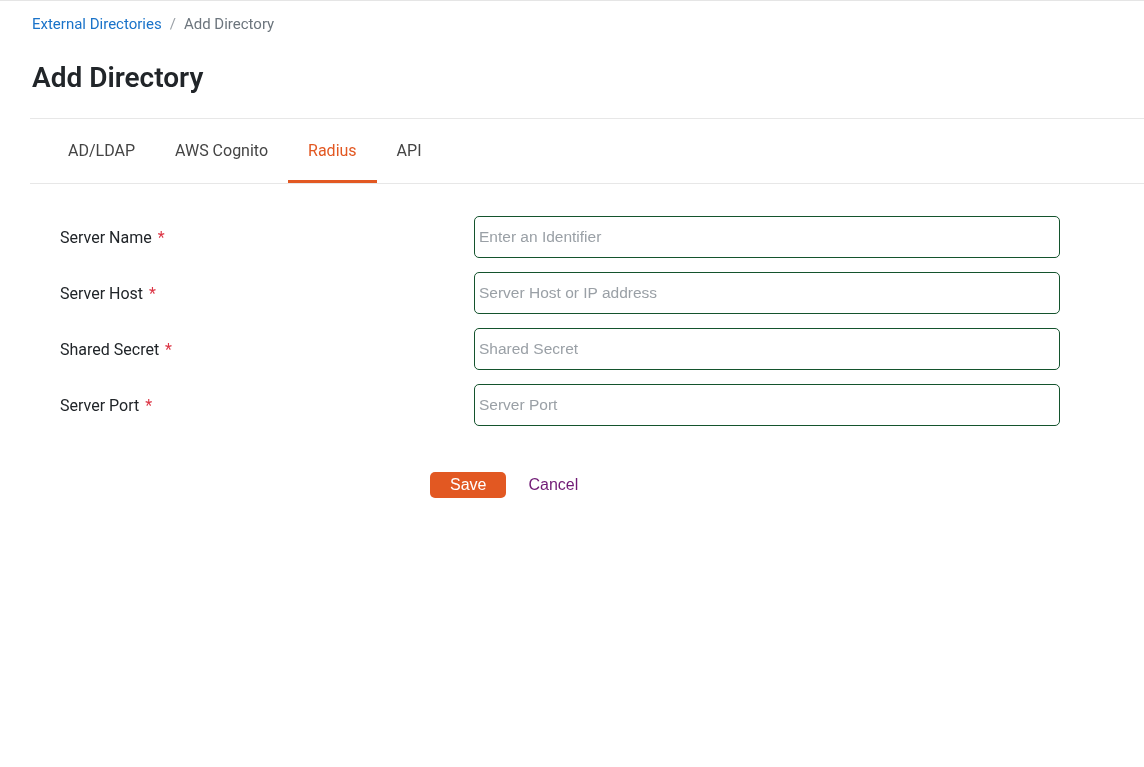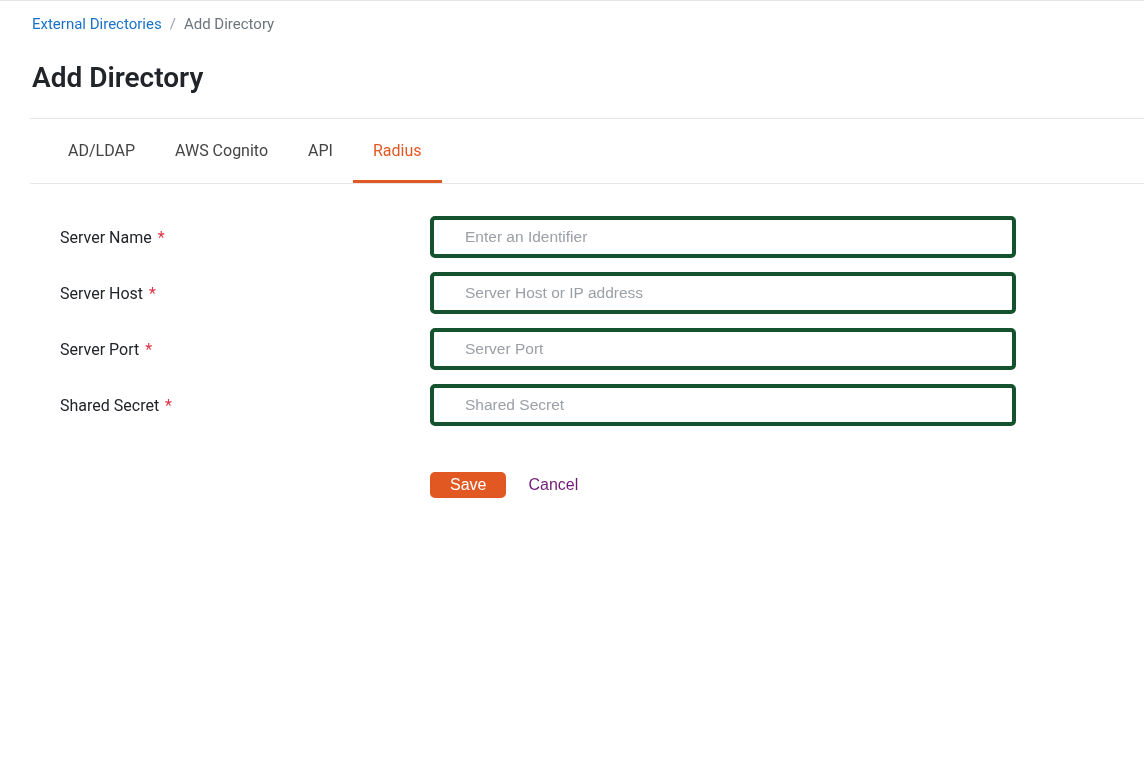--- a/index.html
+++ b/index.html
@@ -80,27 +80,28 @@
       font-size: 16px;
       color: #212529;
     }
     .req {
       color: #dc3545;
       margin-left: 2px;
     }
     .form-input {
       width: 586px;
       height: 42px;
-      padding: 8px 31px;
+      padding: 8px 4px;
       font-size: 15.5px;
-      border: 4px solid #14532d;
+      border: 1px solid #14532d;
       border-radius: 5px;
       background: #fff;
       color: #495057;
       outline: none;
+      margin-left: 44px;
     }
     .form-input::placeholder {
       color: #9aa0a6;
     }
     .form-actions {
       margin-top: 40px;
       margin-left: 370px;
       display: flex;
       align-items: center;
       gap: 22px;
@@ -132,22 +133,22 @@
     <span class="sep">/</span>
     <span class="current">Add Directory</span>
   </nav>
 
   <h1 class="page-title">Add Directory</h1>
 
   <div class="tab-section">
     <div class="tabs">
       <div class="tab">AD/LDAP</div>
       <div class="tab">AWS Cognito</div>
+      <div class="tab active">Radius</div>
       <div class="tab">API</div>
-      <div class="tab active">Radius</div>
     </div>
   </div>
 
   <div class="form-area">
 
     <div class="form-row">
       <label class="form-label">
         <span>Server Name</span>
         <span class="req">*</span>
       </label>
@@ -157,32 +158,32 @@
     <div class="form-row">
       <label class="form-label">
         <span>Server Host</span>
         <span class="req">*</span>
       </label>
       <input class="form-input" type="text" placeholder="Server Host or IP address" style="">
     </div>
 
     <div class="form-row">
       <label class="form-label">
+        <span>Shared Secret</span>
+        <span class="req">*</span>
+      </label>
+      <input class="form-input" type="text" placeholder="Shared Secret" style="">
+    </div>
+
+    <div class="form-row">
+      <label class="form-label">
         <span>Server Port</span>
         <span class="req">*</span>
       </label>
       <input class="form-input" type="text" placeholder="Server Port" style="">
-    </div>
-
-    <div class="form-row">
-      <label class="form-label">
-        <span>Shared Secret</span>
-        <span class="req">*</span>
-      </label>
-      <input class="form-input" type="text" placeholder="Shared Secret" style="">
     </div>
 
     <div class="form-actions">
       <button class="btn-save">Save</button>
       <button class="btn-cancel">Cancel</button>
     </div>
 
   </div>
 </div>
 

